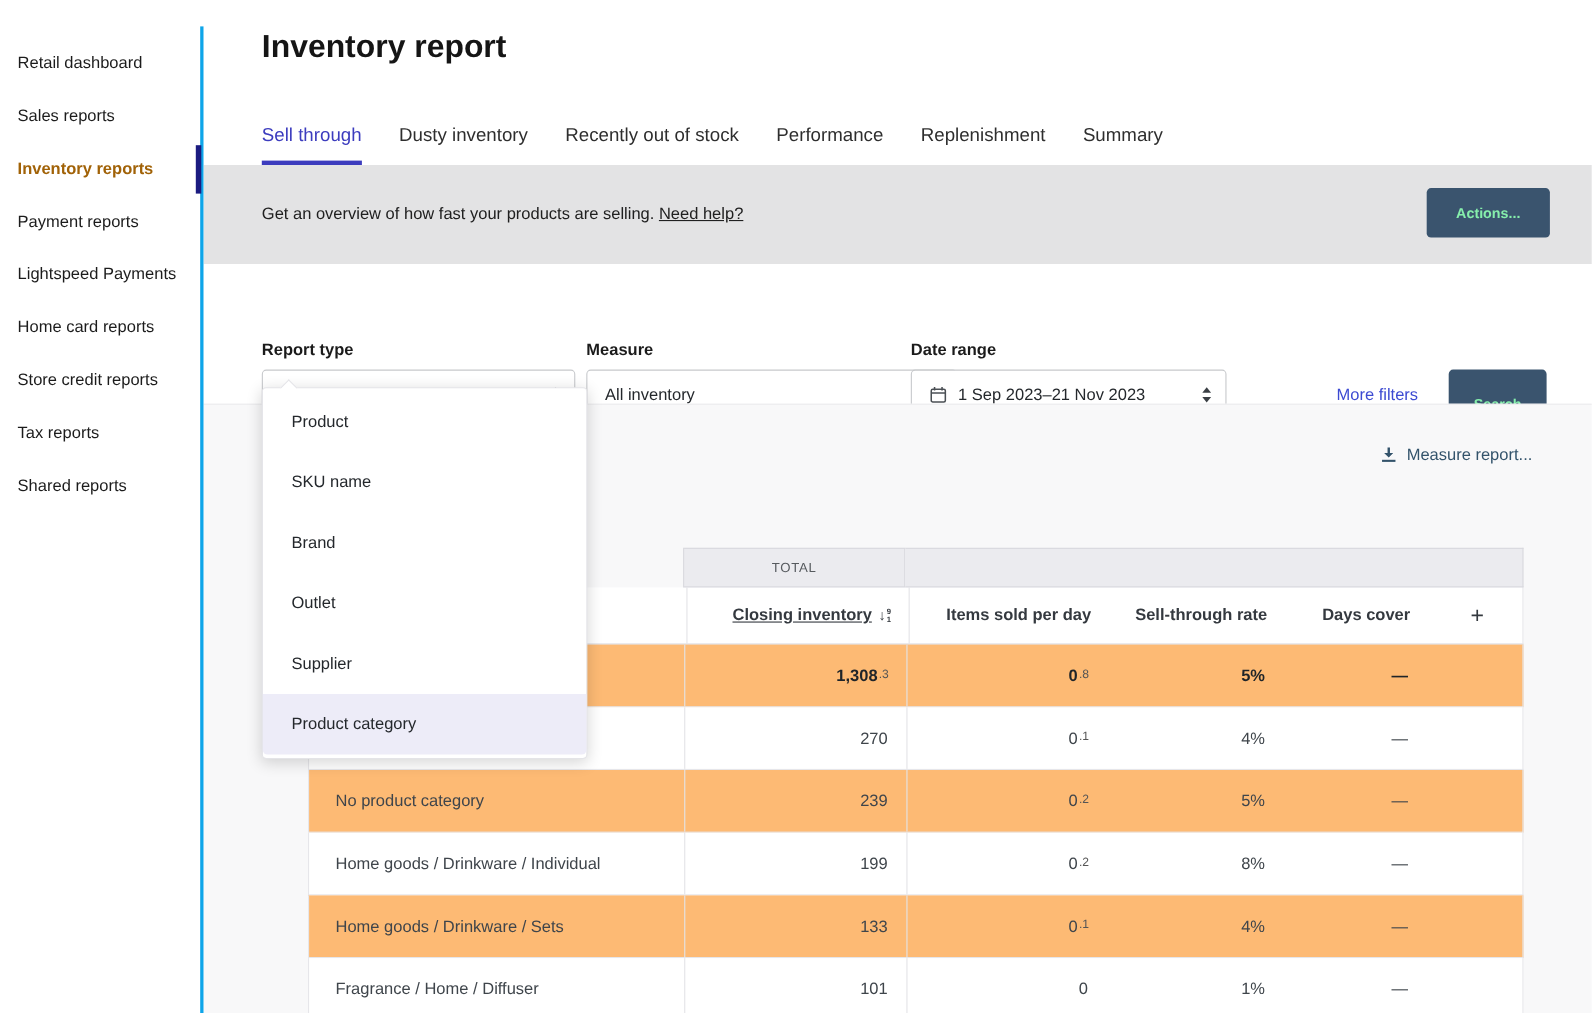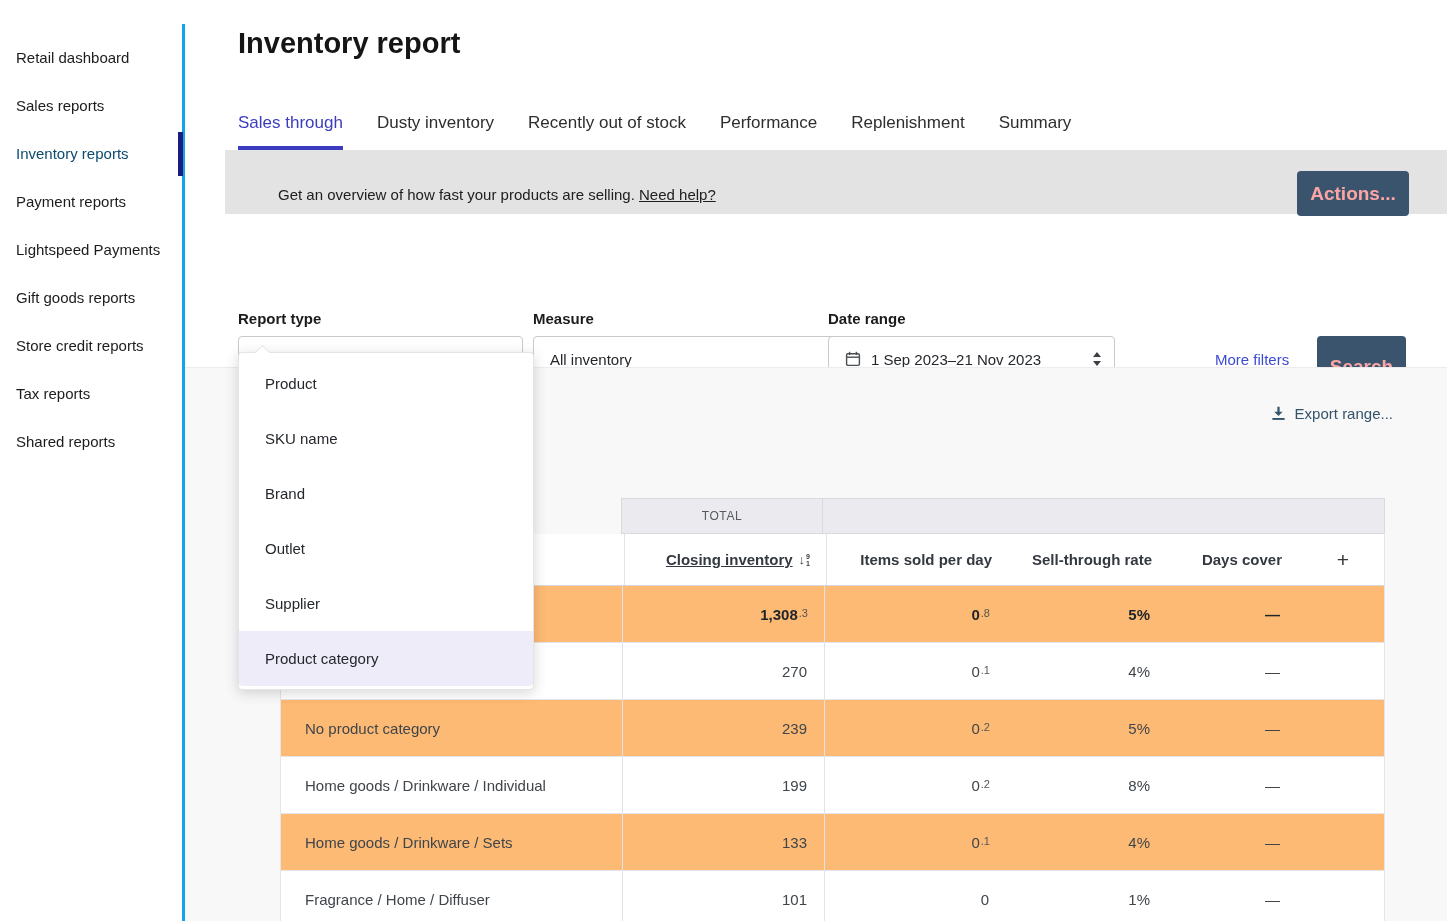--- a/index.html
+++ b/index.html
@@ -4,38 +4,38 @@
 <style>
   * { margin:0; padding:0; box-sizing:border-box; }
   html,body { width:1447px; height:921px; overflow:hidden; background:#fff;
               font-family:"Liberation Sans", sans-serif; }
 
   
   .sidebar { position:absolute; left:0; top:0; width:185px; height:100%;
              background:#fff; border-right:3px solid #0ea5e9; z-index:10; padding-top:10px;margin-top:24px; }
   .side-item { position:relative; padding:14px 16px; font-size:15px; line-height:20px;
                color:#1c1c1c; cursor:pointer; }
-  .side-item.active { color:#0c4a6e; }
+  .side-item.active { color:#a16207;font-weight:bold; }
   .side-item.active::after { content:""; position:absolute; right:-1px; top:2px; bottom:2px;
                              width:5px; background:#1b1b80; }
 
   
   .main { position:absolute; left:185px; top:0; right:0; height:100%; background:#fff; }
   .page-title { position:absolute; left:53px; top:27px; font-size:29px; font-weight:700; color:#151515; }
 
   .tabs { position:absolute; left:53px; top:104px; height:46px; display:flex; gap:34px; }
   .tab { font-size:17px; color:#2e2e2e; padding:9px 0 13px; cursor:pointer; border-bottom:4px solid transparent; }
   .tab.active { color:#3c3cbe; border-bottom-color:#3c3cbe; }
 
   
-  .banner { position:absolute; left:0; right:0; top:150px; height:64px; background:#e3e3e4;margin-left:40px; }
+  .banner { position:absolute; left:0; right:0; top:150px; height:90px; background:#e3e3e4; }
   .banner-text { position:absolute; left:53px; top:36px; font-size:15px; color:#202020; }
   .banner-text a { color:#202020; text-decoration:underline; cursor:pointer; }
-  .btn-navy { background:#3a546e; color:#fca5a5; border:none; border-radius:4px;
-              font-family:"Liberation Sans",sans-serif; font-size:19px; font-weight:700; cursor:pointer; }
+  .btn-navy { background:#3a546e; color:#86efac; border:none; border-radius:4px;
+              font-family:"Liberation Sans",sans-serif; font-size:13px; font-weight:700; cursor:pointer; }
   .actions-btn { position:absolute; right:38px; top:21px; width:112px; height:45px; }
 
   
   .filters { position:absolute; left:0; right:0; top:237px; height:130px; background:#fff;margin-top:47px; }
   .f-label { position:absolute; top:26px; font-size:15px; font-weight:700; color:#1b1b1b; }
   .combo { position:absolute; top:52px; height:46px; background:#fff; border:1px solid #c7c9cc;
            border-radius:4px; display:flex; align-items:center; padding:0 13px 0 16px;
            font-size:15px; color:#24282c; cursor:pointer; }
   .combo-value { flex:1; white-space:nowrap; overflow:hidden; }
   .spin { display:flex; flex-direction:column; gap:4px; align-items:center; margin-left:8px; }
@@ -93,32 +93,32 @@
 </style>
 </head>
 <body>
 
 <aside class="sidebar">
   <div class="side-item">Retail dashboard</div>
   <div class="side-item">Sales reports</div>
   <div class="side-item active">Inventory reports</div>
   <div class="side-item">Payment reports</div>
   <div class="side-item">Lightspeed Payments</div>
-  <div class="side-item">Gift goods reports</div>
+  <div class="side-item">Home card reports</div>
   <div class="side-item">Store credit reports</div>
   <div class="side-item">Tax reports</div>
   <div class="side-item">Shared reports</div>
 </aside>
 
 <div class="main">
 
   <h1 class="page-title">Inventory report</h1>
 
   <nav class="tabs">
-    <div class="tab active">Sales through</div>
+    <div class="tab active">Sell through</div>
     <div class="tab">Dusty inventory</div>
     <div class="tab">Recently out of stock</div>
     <div class="tab">Performance</div>
     <div class="tab">Replenishment</div>
     <div class="tab">Summary</div>
   </nav>
 
   <div class="banner">
     <p class="banner-text">
       <span>Get an overview of how fast your products are selling.</span>
@@ -170,21 +170,21 @@
 
   <div class="content">
 
     <div class="export">
       <span style="display:flex">
         <svg width="15" height="15" viewBox="0 0 15 15">
           <path d="M6.4 0.8h2.2v5h3L7.5 10 3.3 5.8h3.1z" fill="#33536b"></path>
           <rect x="1.4" y="12" width="12.2" height="1.9" fill="#33536b"></rect>
         </svg>
       </span>
-      <span>Export range...</span>
+      <span>Measure report...</span>
     </div>
 
     <div class="table">
 
       <div class="t-row t-total">
         <div class="cell c-cat"></div>
         <div class="cell c-total-label">TOTAL</div>
         <div class="cell c-total-rest"></div>
       </div>
 

